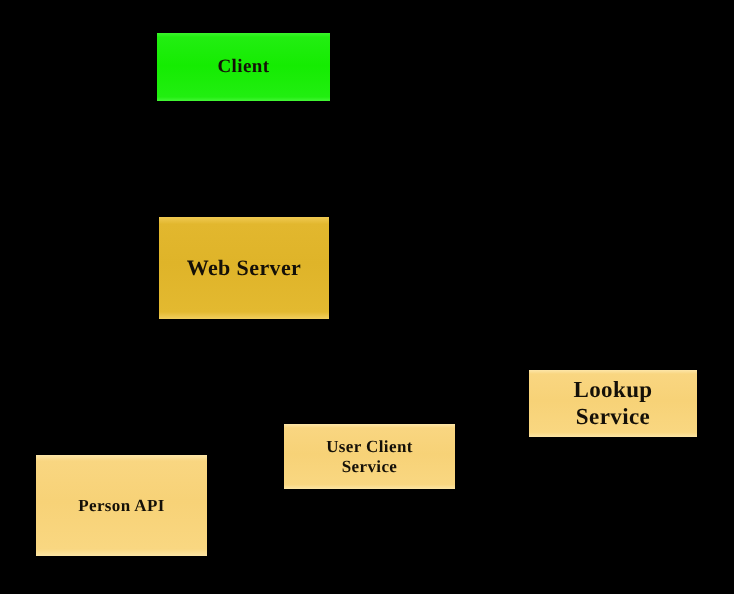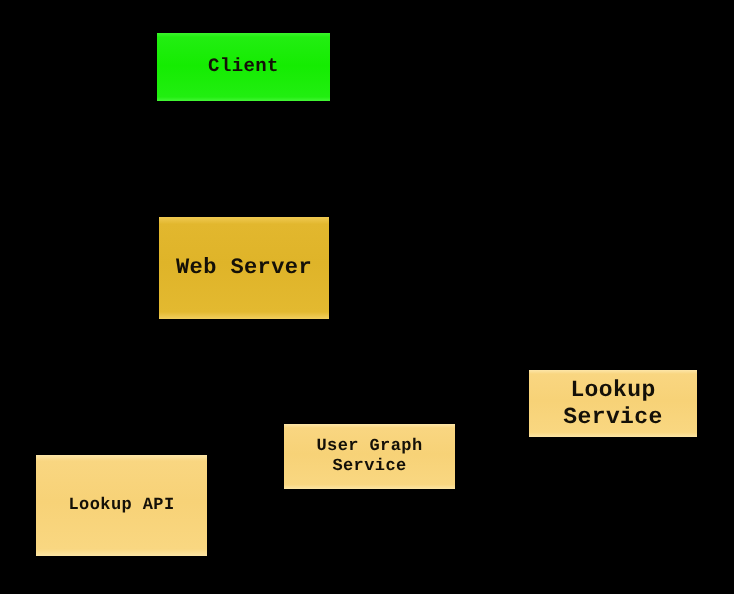--- a/index.html
+++ b/index.html
@@ -7,21 +7,21 @@
     margin: 0;
     padding: 0;
     background: #000000;
   }
   #canvas {
     position: relative;
     width: 734px;
     height: 594px;
     background: #000000;
     overflow: hidden;
-    font-family: Liberation Mono, monospace;
+    font-family: Liberation Serif, serif;
   }
 
   .node {
     position: absolute;
     display: flex;
     align-items: center;
     justify-content: center;
     text-align: center;
     box-sizing: border-box;
     color: #141008;
@@ -88,19 +88,19 @@
       <span class="node-label">Client</span>
     </div>
     <div class="node fill-gold" style="left: 159px; top: 217px; width: 170px; height: 102px; color: rgb(20, 16, 8); font-size: 22px;">
       <span class="node-label">Web Server</span>
     </div>
     <div class="node fill-lightgold" style="left: 529px; top: 370px; width: 168px; height: 67px; color: rgb(20, 16, 8); font-size: 23px;">
       <span class="node-label">Lookup
 Service</span>
     </div>
     <div class="node fill-lightgold" style="left: 284px; top: 424px; width: 171px; height: 65px; color: rgb(20, 16, 8); font-size: 17px;">
-      <span class="node-label">User Graph
+      <span class="node-label">User Client
 Service</span>
     </div>
     <div class="node fill-lightgold" style="left: 36px; top: 455px; width: 171px; height: 101px; color: rgb(20, 16, 8); font-size: 17px;">
-      <span class="node-label">Lookup API</span>
+      <span class="node-label">Person API</span>
     </div>
   </div>
 
 </body></html>

